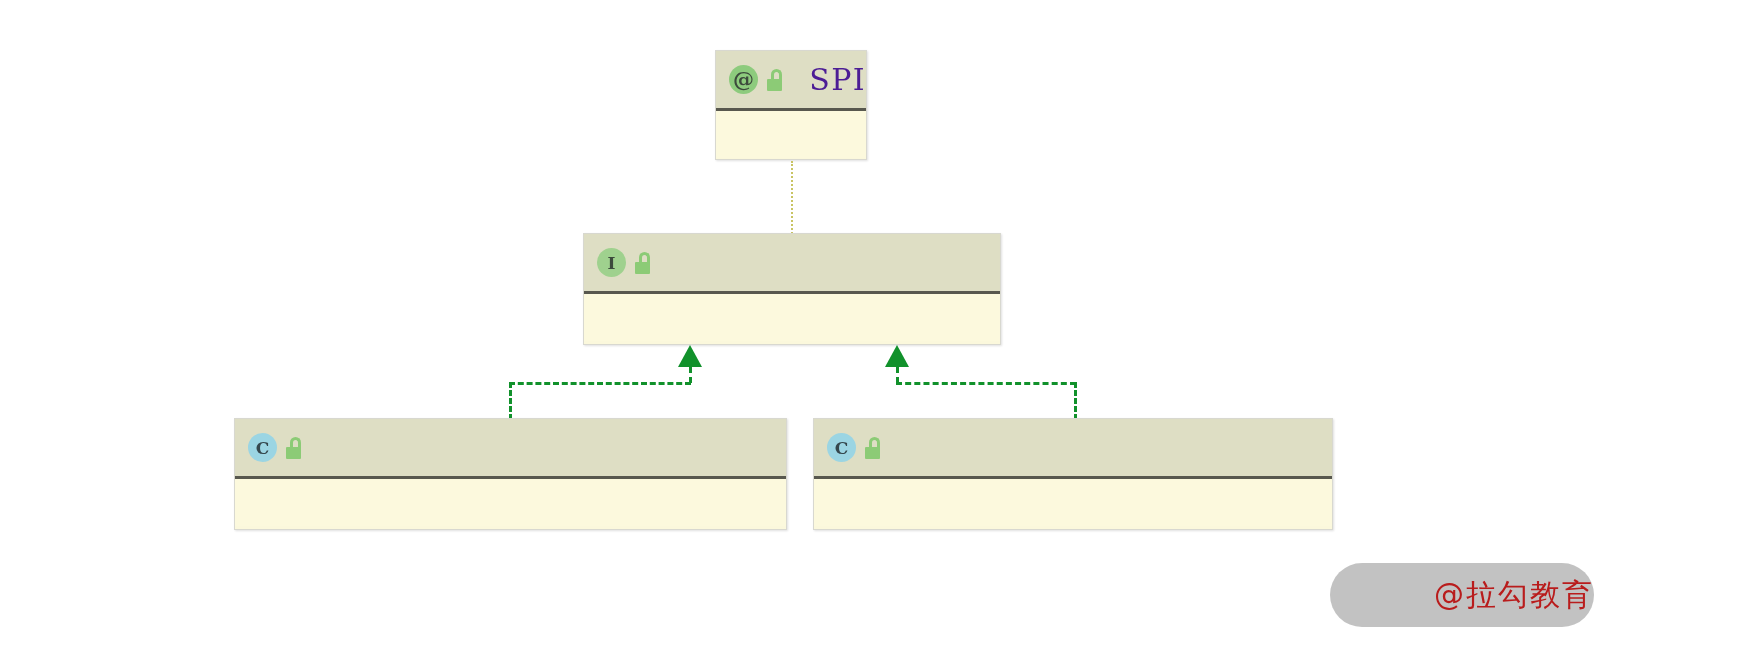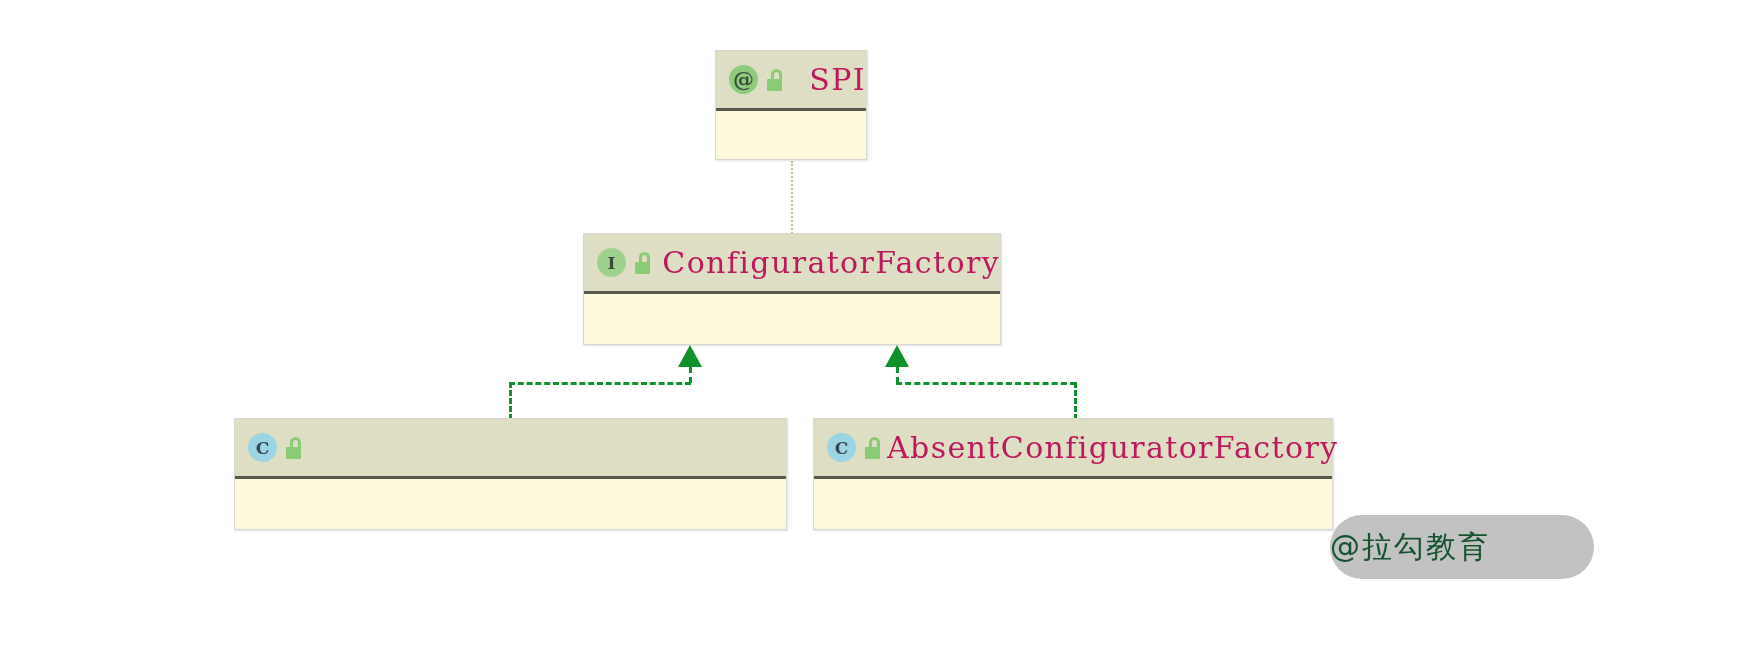--- a/index.html
+++ b/index.html
@@ -38,21 +38,21 @@
     padding-left: 13px;
   }
   .uml-body {
     box-sizing: border-box;
     background: #fcf9dd;
     height: 47px;
   }
   .uml-title {
     font-family: "DejaVu Serif", "Liberation Serif", serif;
     font-size: 30px;
-    color: #be185d;
+    color: #4c1d95;
     letter-spacing: 1.4px;
     white-space: nowrap;
   }
 
   
   .type-icon {
     width: 29px;
     height: 29px;
     border-radius: 50%;
     display: flex;
@@ -121,27 +121,28 @@
     border-left: 12px solid transparent;
     border-right: 12px solid transparent;
     border-bottom: 22px solid #11912b;
   }
 
   
   #watermark {
     position: absolute;
     display: flex;
     align-items: center;
-    justify-content: flex-start;
+    justify-content: flex-end;
     background: rgba(120,120,120,0.45);
     border-radius: 34px;
-    color: #14532d;
+    color: #b91c1c;
     font-family: "DejaVu Sans", "Liberation Sans", sans-serif;
     font-size: 30px;
     letter-spacing: 2px;
+    margin-top: 48px;
   }
 </style>
 </head>
 <body>
 
 <div id="canvas">
 
   <div class="uml-node" style="left:715px; top:50px; width:152px; height:110px;">
     <div class="uml-header">
       <span class="type-icon annotation">@</span>
@@ -158,21 +159,20 @@
   <div class="dotted-link" style="left:791px; top:161px; height:73px;"></div>
 
   <div class="uml-node" style="left:583px; top:233px; width:418px; height:112px;">
     <div class="uml-header">
       <span class="type-icon interface">I</span>
       <span class="lock-icon">
         <span class="shackle"></span>
           <span class="body"></span>
       </span>
       <span class="title-gap"></span>
-      <span class="uml-title">ConfiguratorFactory</span>
     </div>
     <div class="uml-body"></div>
   </div>
 
   <div class="arrow-up" style="left:678px; top:345px;"></div>
   <div class="dash-v" style="left:689px; top:367px; height:16px;"></div>
   <div class="dash-h" style="left:509px; top:382px; width:182px;"></div>
   <div class="dash-v" style="left:509px; top:382px; height:38px;"></div>
 
   <div class="arrow-up" style="left:885px; top:345px;"></div>
@@ -193,21 +193,20 @@
   </div>
 
   <div class="uml-node" style="left:813px; top:418px; width:520px; height:112px;">
     <div class="uml-header">
       <span class="type-icon clazz">C</span>
       <span class="lock-icon">
         <span class="shackle"></span>
           <span class="body"></span>
       </span>
       <span class="title-gap"></span>
-      <span class="uml-title">AbsentConfiguratorFactory</span>
     </div>
     <div class="uml-body"></div>
   </div>
 
   <div id="watermark" style="left:1330px; top:515px; width:264px; height:64px;">
     <span>@拉勾教育</span>
   </div>
 
 </div>
 

